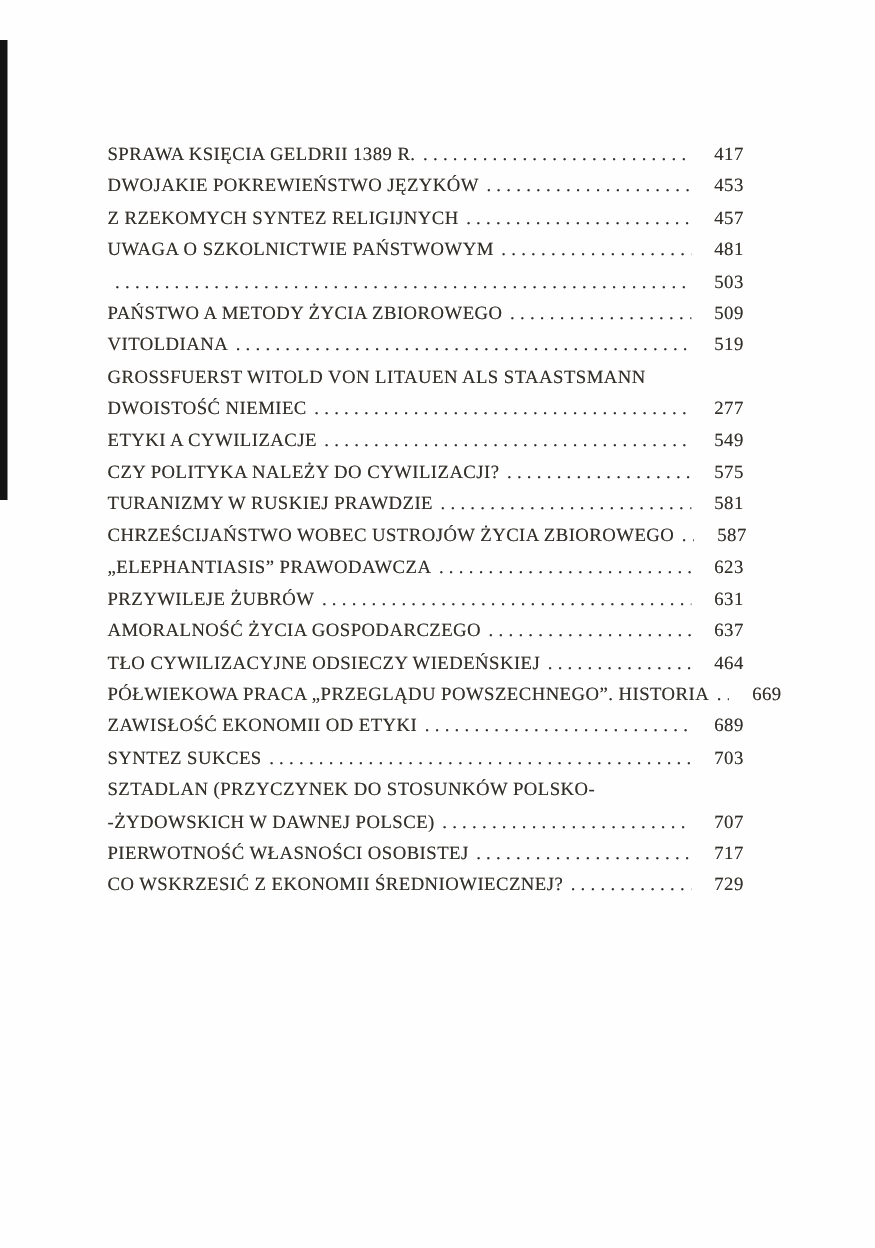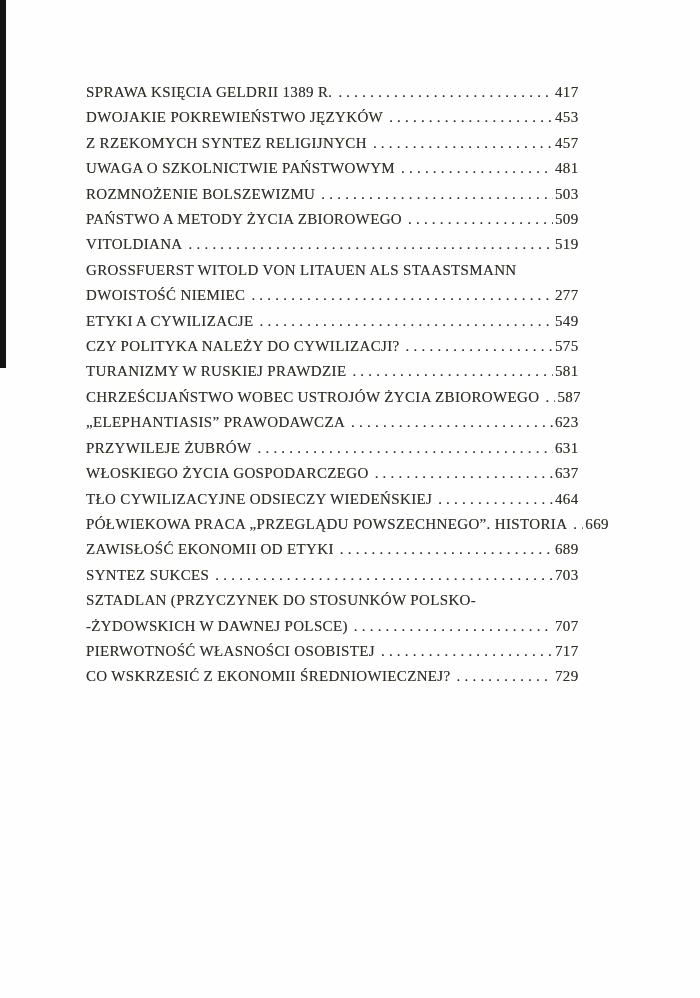--- a/index.html
+++ b/index.html
@@ -12,20 +12,21 @@
     background: #fefefe;
     font-family: "Liberation Serif", "DejaVu Serif", serif;
     color: #33302a;
     overflow: hidden;
     position: relative;
   }
   .page {
     position: absolute;
     inset: 0;
     background: #fefefe;
+    margin-top: 32px;
   }
   .edge-bar {
     position: absolute;
     left: 0;
     top: 0;
     width: 6px;
     height: 368px;
     background: #141414;
   }
   .toc {
@@ -58,20 +59,21 @@
     height: 25.4px;
   }
   .dots::after {
     content: "..........................................................................................................";
     letter-spacing: 4.2px;
     font-size: 15px;
   }
   .page-num {
     flex: 0 0 auto;
     width: 40px;
+    text-align: right;
     margin-left: 2px;
   }
   .line1 { display: flex; }
 </style>
 </head>
 <body style="background: rgb(254, 254, 254); color: rgb(51, 48, 42);">
 
 <div class="page">
   <div class="edge-bar" style="background: rgb(20, 20, 20);"></div>
   <div class="toc" id="toc-list">
@@ -108,21 +110,20 @@
       <span class="title tmain">UWAGA O SZKOLNICTWIE PAŃSTWOWYM</span>
       <span class="dots"></span>
       <span class="page-num">481</span>
     </div>
   </div>
 
 
   <div class="entry">
 
     <div class="line line-main">
-      <span class="title tmain">ROZMNOŻENIE BOLSZEWIZMU</span>
       <span class="dots"></span>
       <span class="page-num">503</span>
     </div>
   </div>
 
   <div class="entry">
 
     <div class="line line-main">
       <span class="title tmain">PAŃSTWO A METODY ŻYCIA ZBIOROWEGO</span>
       <span class="dots"></span>
@@ -205,21 +206,21 @@
     <div class="line line-main">
       <span class="title tmain">PRZYWILEJE ŻUBRÓW</span>
       <span class="dots"></span>
       <span class="page-num">631</span>
     </div>
   </div>
 
   <div class="entry">
 
     <div class="line line-main">
-      <span class="title tmain">WŁOSKIEGO ŻYCIA GOSPODARCZEGO</span>
+      <span class="title tmain">AMORALNOŚĆ ŻYCIA GOSPODARCZEGO</span>
       <span class="dots"></span>
       <span class="page-num">637</span>
     </div>
   </div>
 
   <div class="entry">
 
     <div class="line line-main">
       <span class="title tmain">TŁO CYWILIZACYJNE ODSIECZY WIEDEŃSKIEJ</span>
       <span class="dots"></span>

